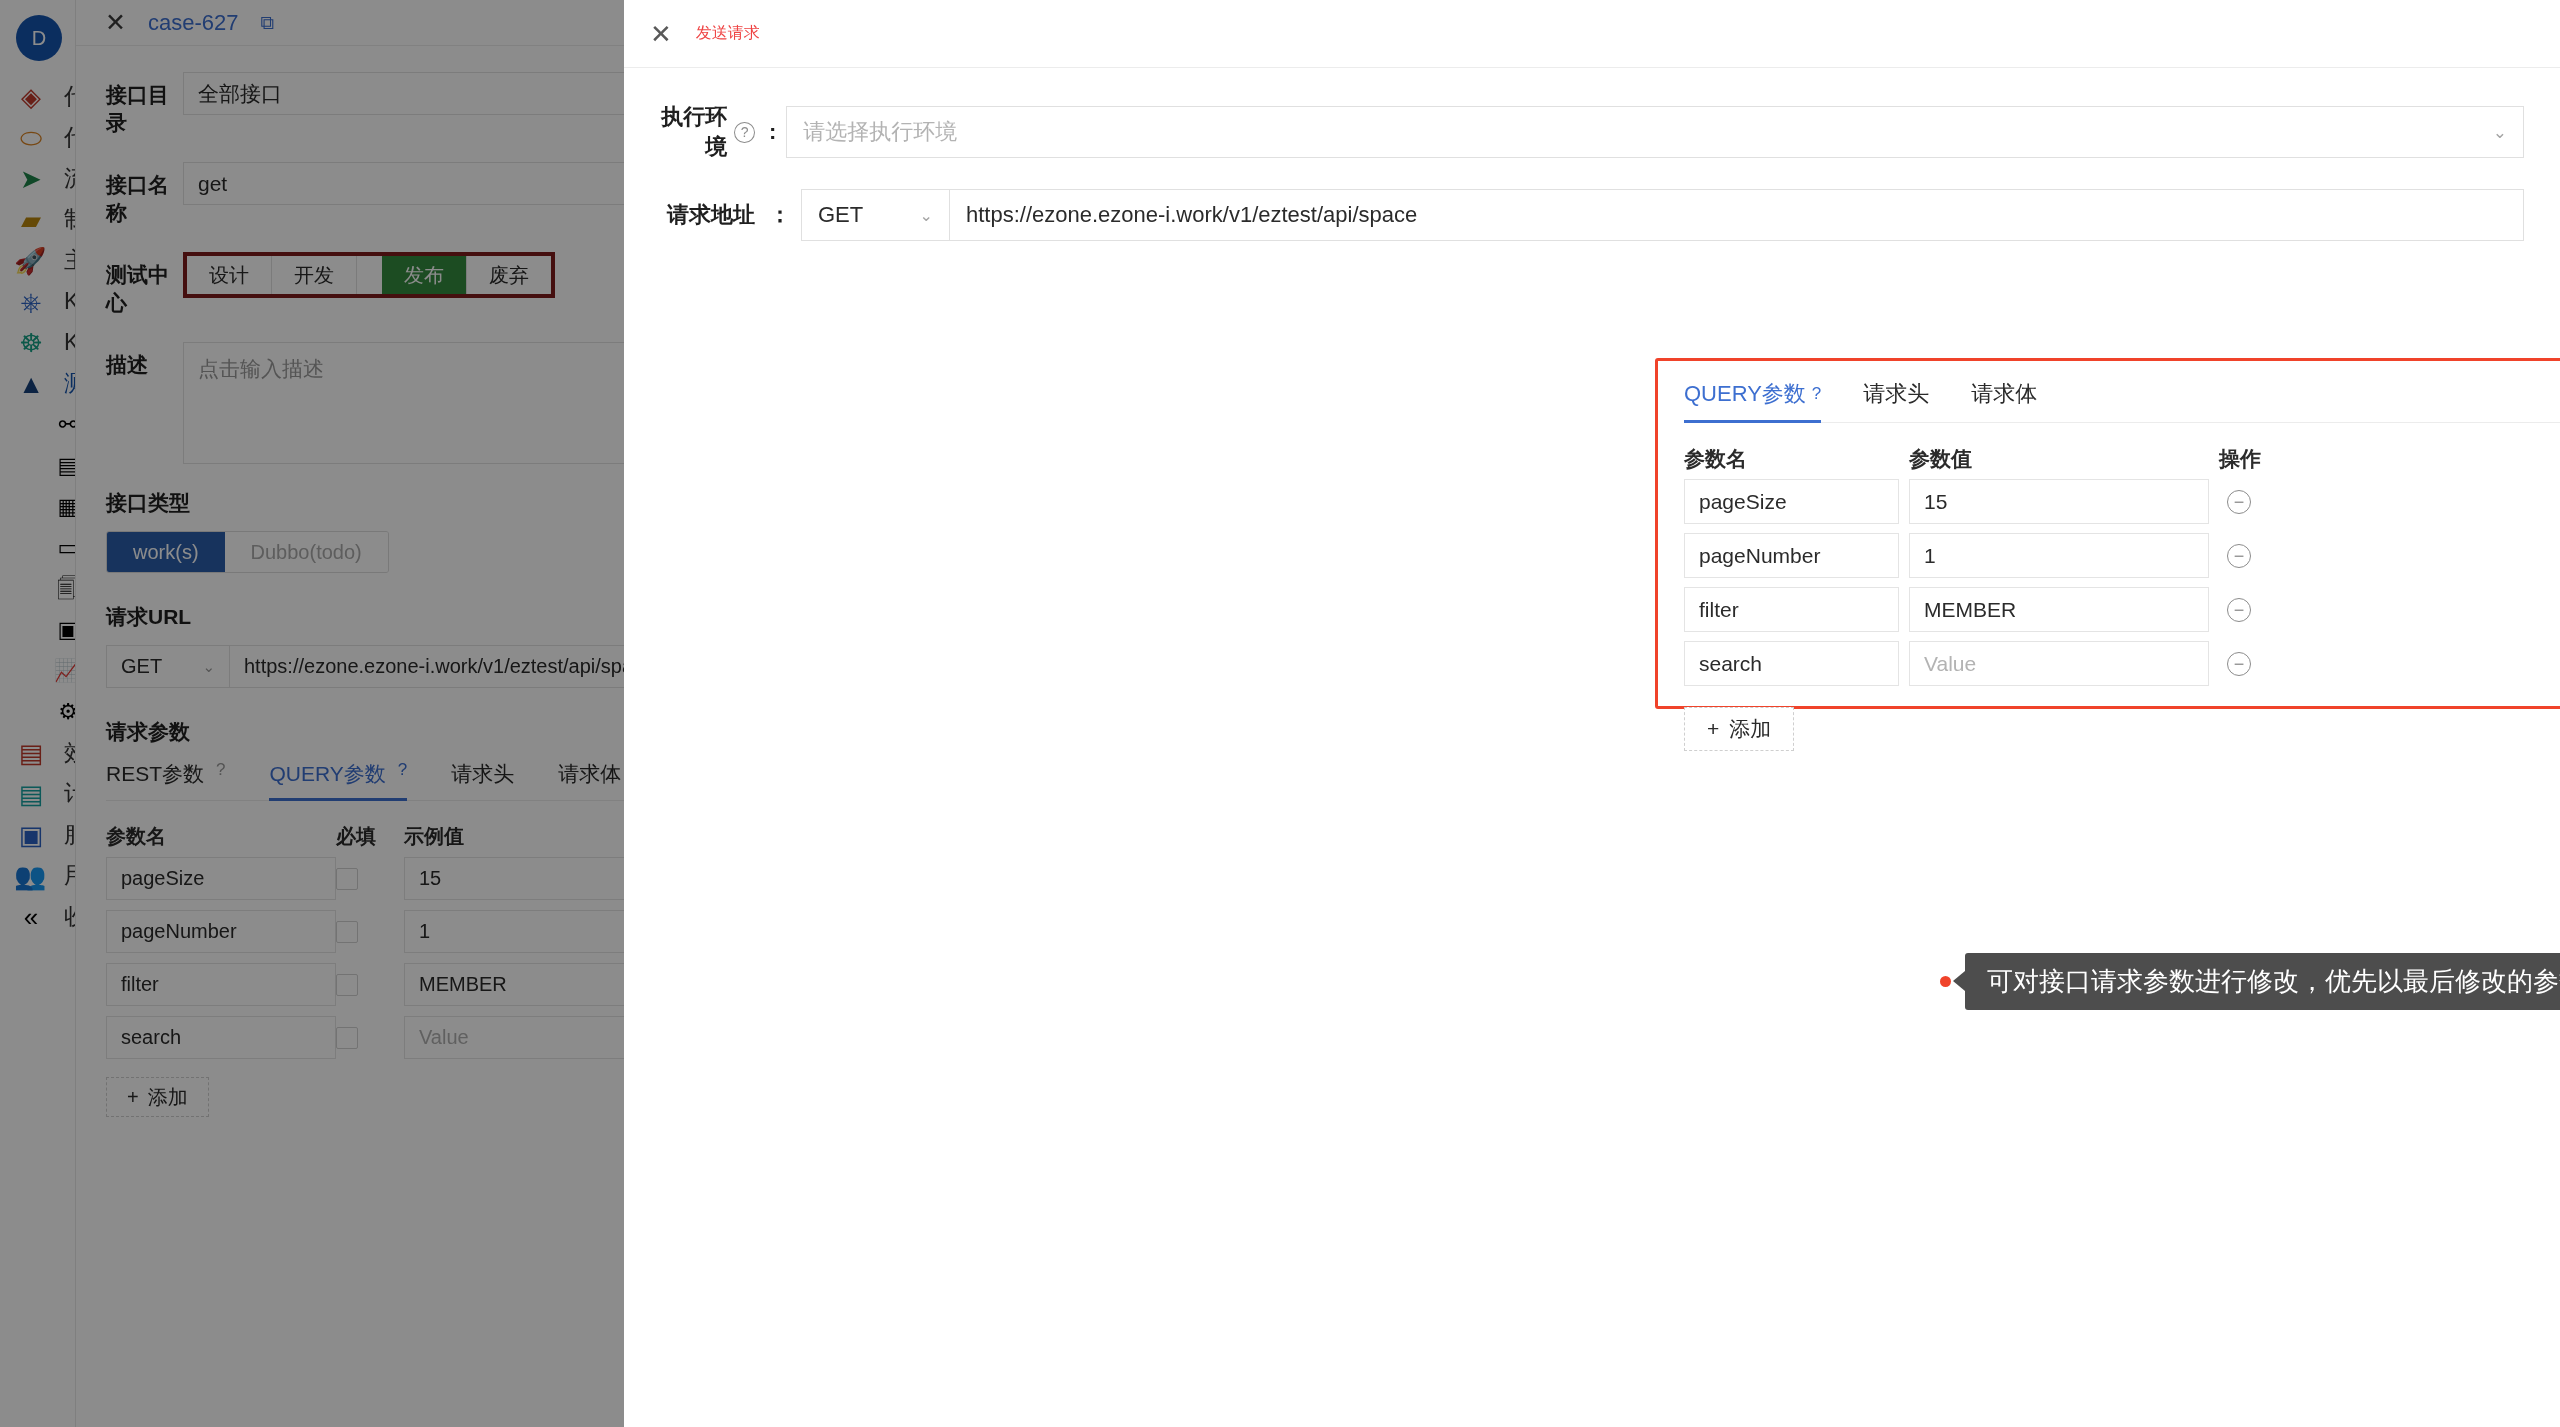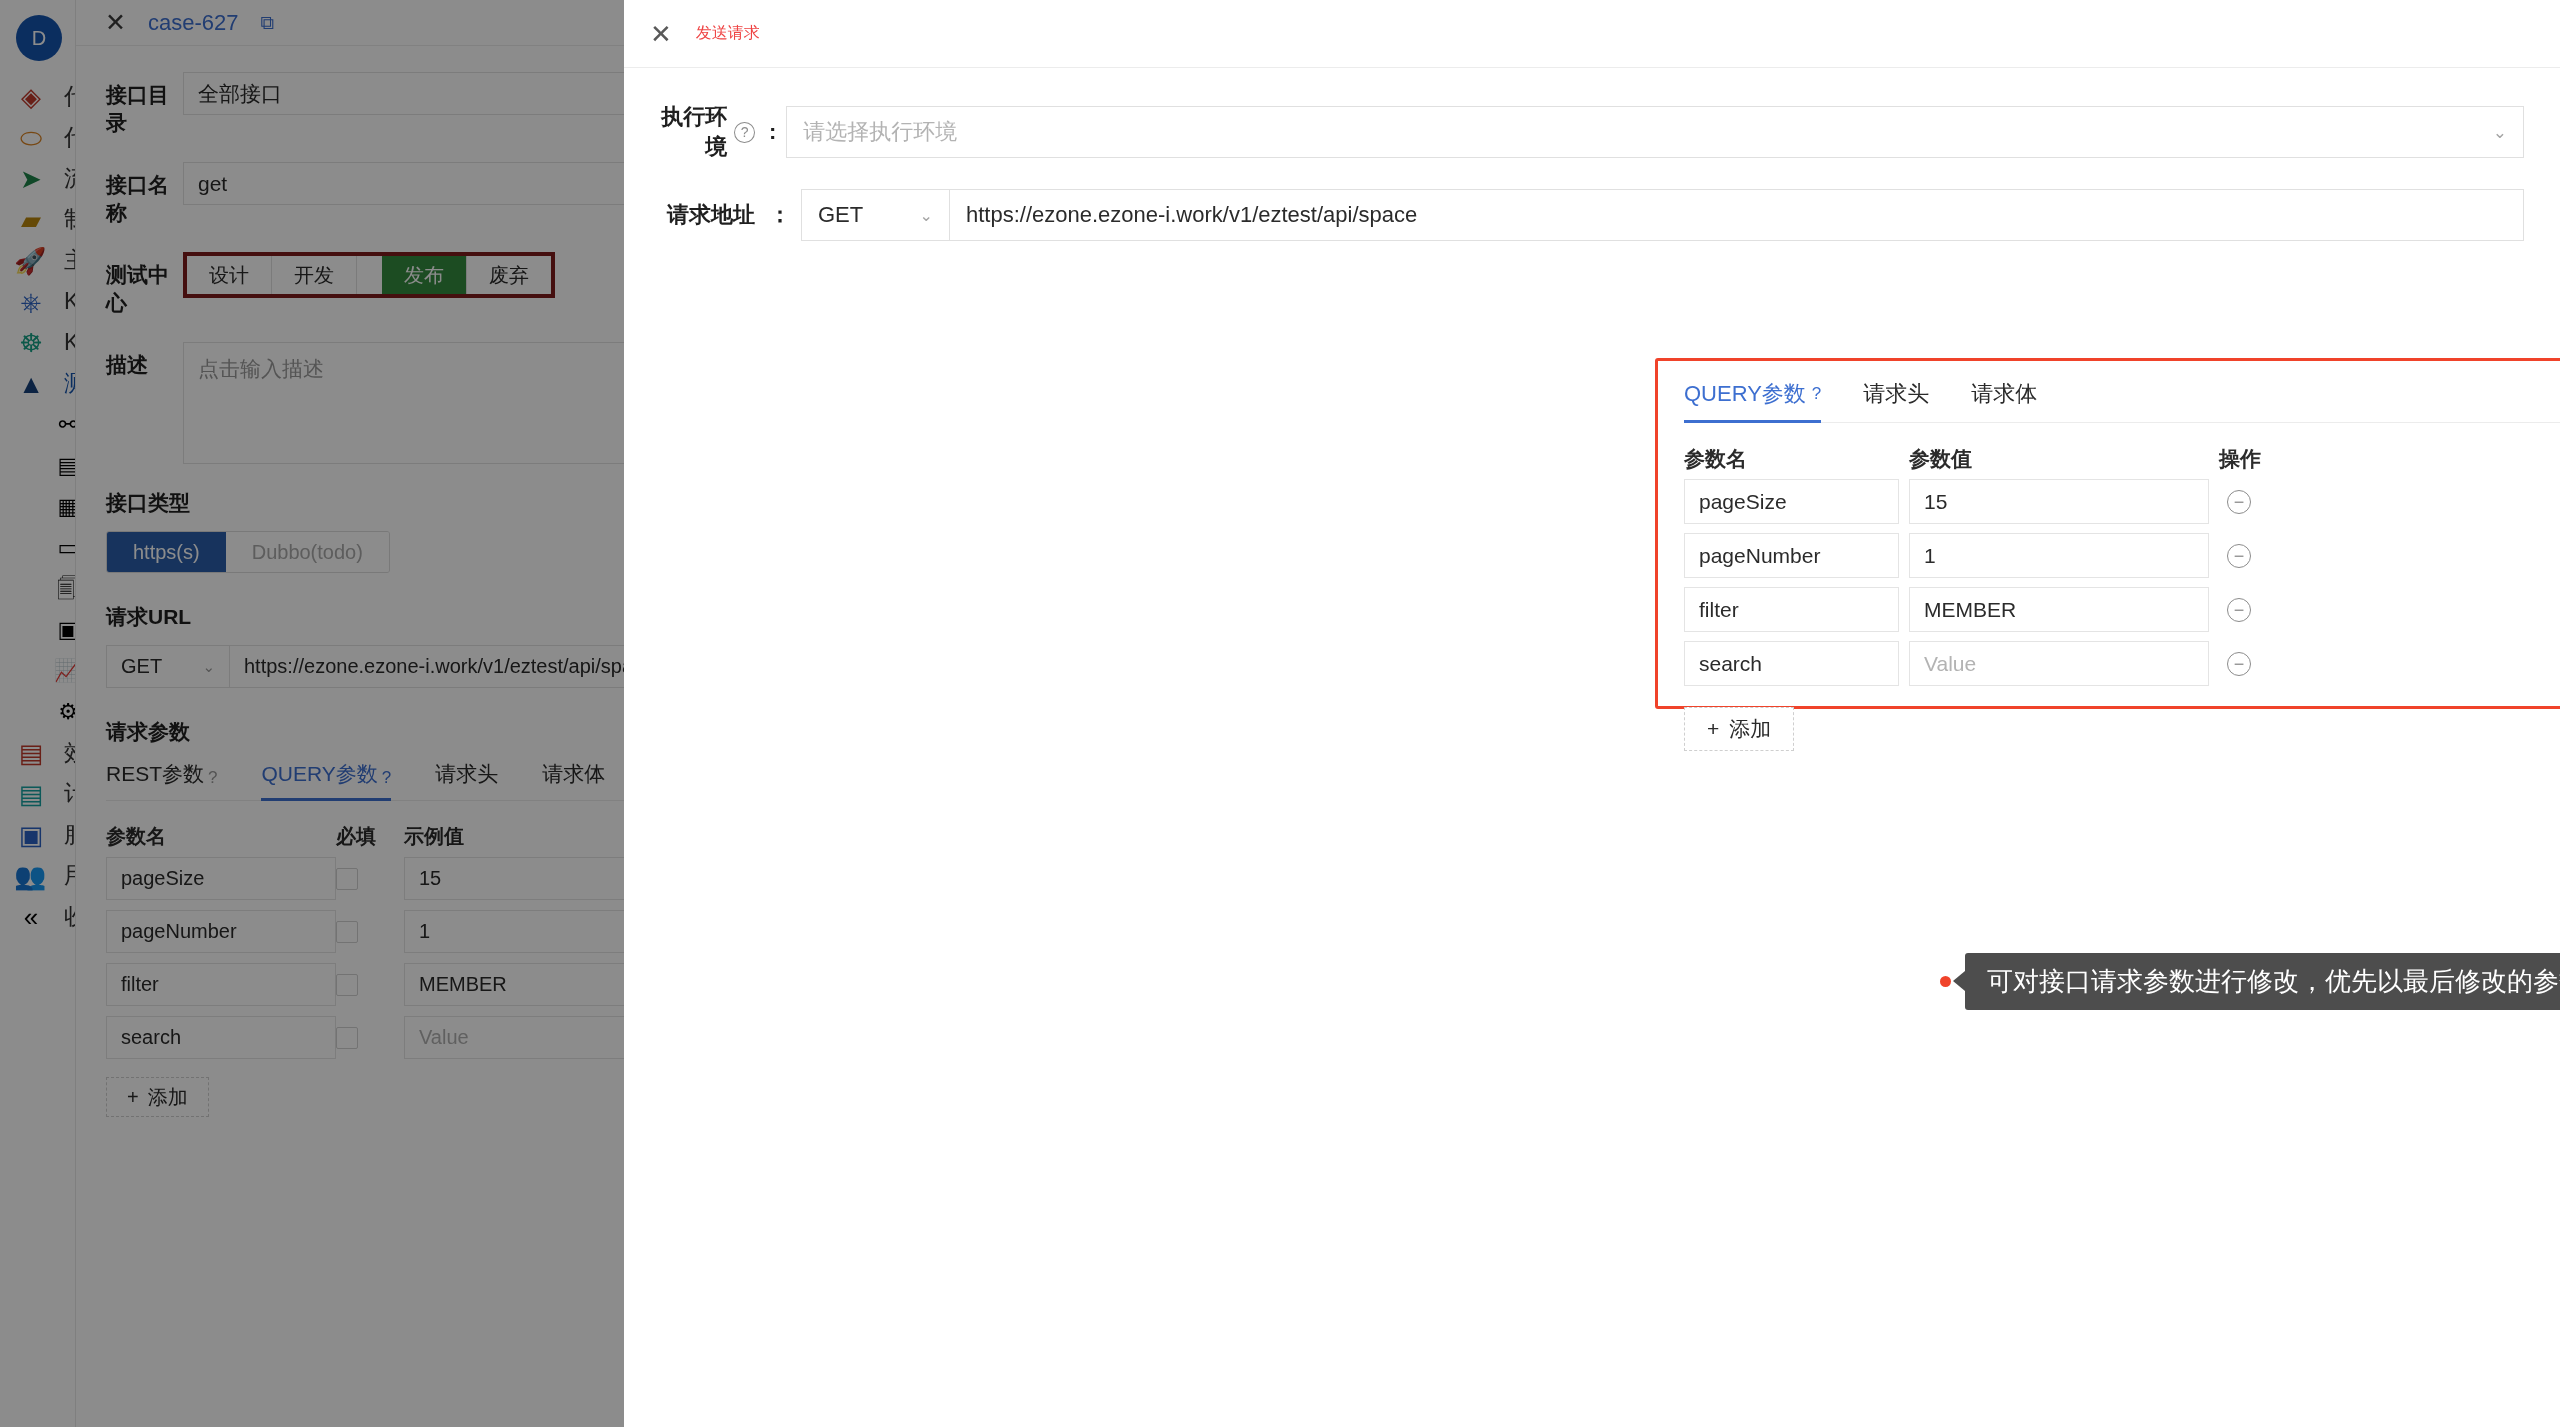--- a/index.html
+++ b/index.html
@@ -95,21 +95,21 @@
   .urlbar { display: flex; border: 1px solid #e2e2e2; height: 43px; width: 100%; }
   .urlbar .method {
     width: 123px; flex: 0 0 auto; display: flex; align-items: center;
     justify-content: space-between; padding: 0 14px; font-size: 20px;
     color: #2b2b2b; border-right: 1px solid #e2e2e2;
   }
   .urlbar .caret { font-size: 15px; color: #9a9a9a; }
   .urlbar .u { flex: 1 1 auto; display: flex; align-items: center; padding: 0 14px; font-size: 20px; color: #2b2b2b; }
 
   .tabs { display: flex; gap: 44px; border-bottom: 1px solid #ececec; margin-top: 8px; }
-  .tab { padding-bottom: 12px; font-size: 21px; color: #2b2b2b; position: relative; display: flex; align-items: flex-end; gap: 4px; }
+  .tab { padding-bottom: 12px; font-size: 21px; color: #2b2b2b; position: relative; display: flex; align-items: flex-start; gap: 12px; }
   .tab .q { font-size: 17px; color: #9a9a9a; }
   .tab.on { color: #3d6fd0; }
   .tab.on .q { color: #3d6fd0; }
   .tab.on:after {
     content: ""; position: absolute; left: 0; right: 0; bottom: -1px;
     height: 3px; background: #3d6fd0;
   }
 
   .ptbl { margin-top: 22px; }
   .pthead { display: flex; font-size: 20px; color: #2b2b2b; font-weight: 600; margin-bottom: 7px; }
@@ -382,21 +382,21 @@
       <div class="frow">
         <div class="flabel">描述</div>
         <div class="fctl">
           <div class="ta">点击输入描述</div>
         </div>
       </div>
 
       <div style="padding-left:0;">
         <div class="sec-title">接口类型</div>
         <div class="pills">
-          <div class="pill on">https(s)</div>
+          <div class="pill on">work(s)</div>
           <div class="pill">Dubbo(todo)</div>
         </div>
 
         <div class="sec-title" style="margin-top:30px;">请求URL</div>
         <div class="urlbar">
           <div class="method">
             <span>GET</span>
             <span class="caret">⌄</span>
           </div>
           <div class="u">https://ezone.ezone-i.work/v1/eztest/api/space</div>

